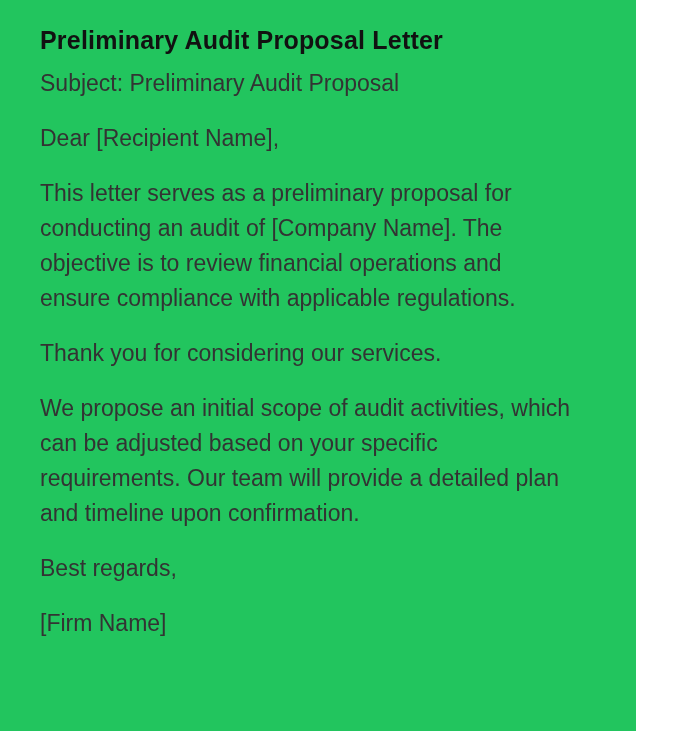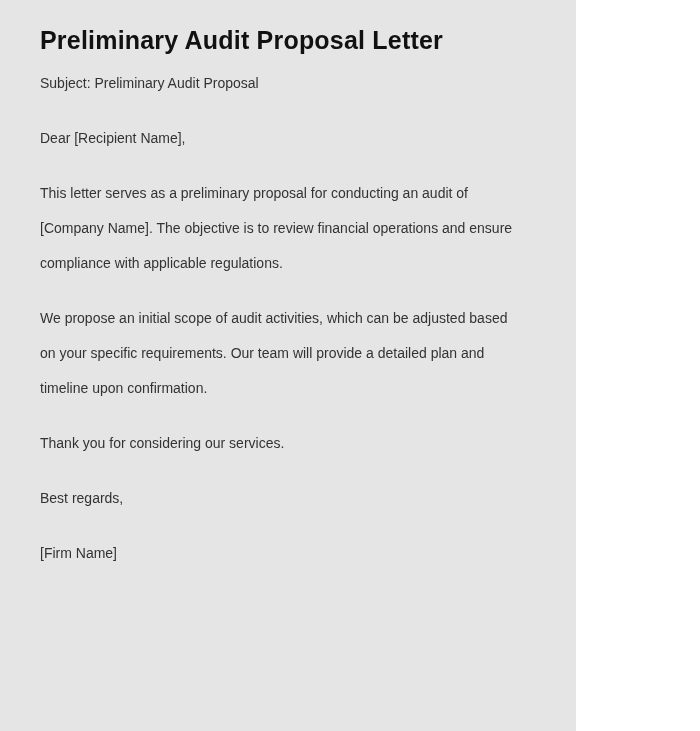--- a/index.html
+++ b/index.html
@@ -1,38 +1,38 @@
 <!DOCTYPE html>
 <html><head>
 <meta charset="utf-8">
 <style>
   html, body {
     margin: 0;
     padding: 0;
     background: #ffffff;
   }
   .page {
-    width: 576px;
+    width: 636px;
     height: 731px;
     box-sizing: border-box;
-    background: #e5e5e5;
+    background: #22c55e;
     padding: 22px 62px 30px 40px;
     overflow: hidden;
     font-family: "Liberation Sans", sans-serif;
   }
   .doc-title {
     font-size: 25px;
     line-height: 36px;
     font-weight: 700;
     color: #111111;
     margin: 0 0 8px 0;
     letter-spacing: 0.2px;
   }
   .doc-paragraph {
-    font-size: 14px;
+    font-size: 23px;
     line-height: 35px;
     font-weight: 400;
     color: #333333;
     margin: 0 0 20px 0;
     max-width: 600px;
   }
   .doc-paragraph:last-child {
     margin-bottom: 0;
   }
 </style>
@@ -41,22 +41,22 @@
 
 <div class="page">
   <h1 class="doc-title">Preliminary Audit Proposal Letter</h1>
 
   <p class="doc-paragraph">Subject: Preliminary Audit Proposal</p>
 
   <p class="doc-paragraph">Dear [Recipient Name],</p>
 
   <p class="doc-paragraph">This letter serves as a preliminary proposal for conducting an audit of [Company Name]. The objective is to review financial operations and ensure compliance with applicable regulations.</p>
 
+  <p class="doc-paragraph">Thank you for considering our services.</p>
+
   <p class="doc-paragraph">We propose an initial scope of audit activities, which can be adjusted based on your specific requirements. Our team will provide a detailed plan and timeline upon confirmation.</p>
-
-  <p class="doc-paragraph">Thank you for considering our services.</p>
 
   <p class="doc-paragraph">Best regards,</p>
 
 
 
   <p class="doc-paragraph">[Firm Name]</p>
 </div>
 
 </body></html>

